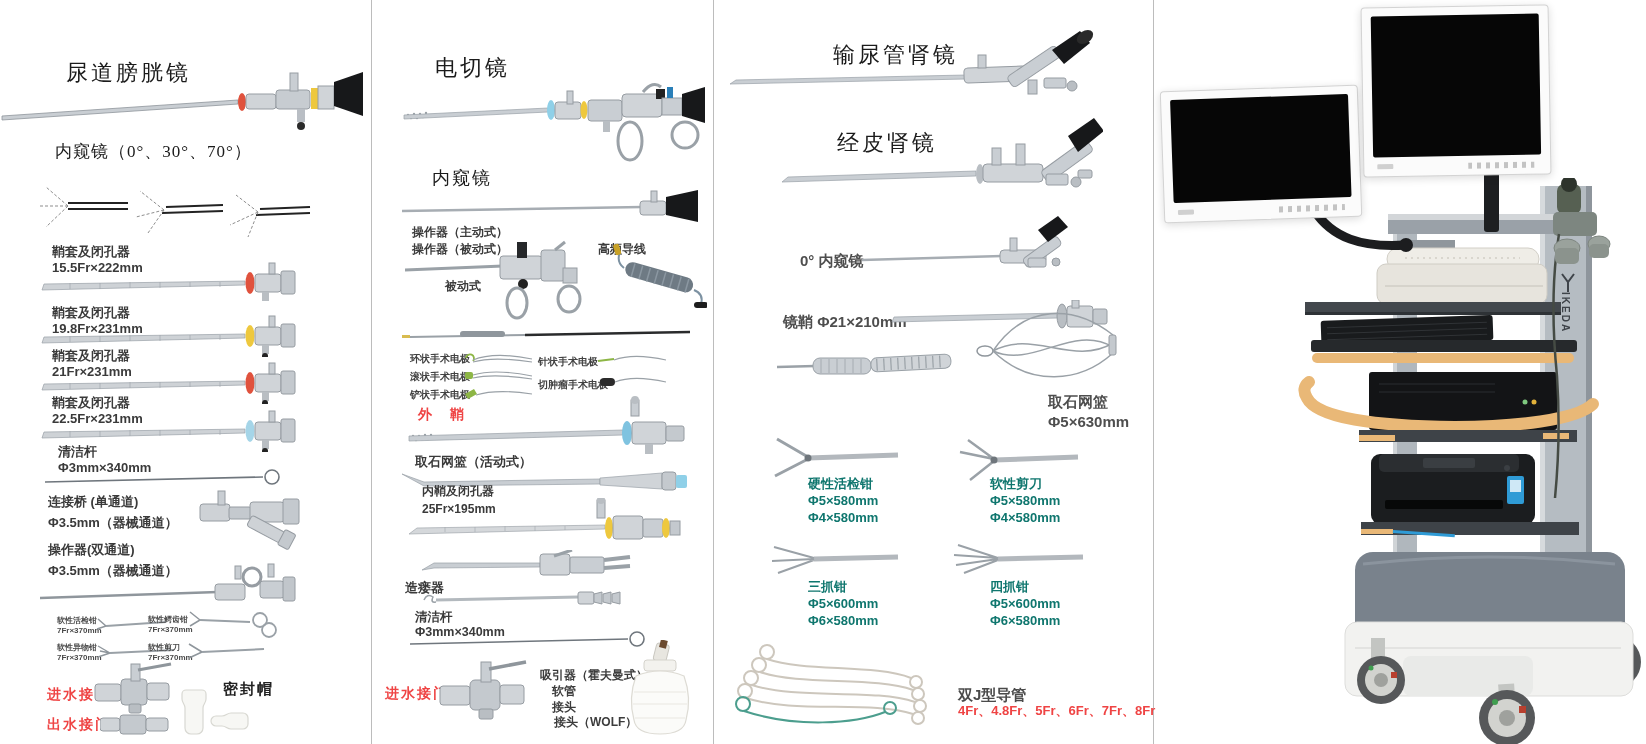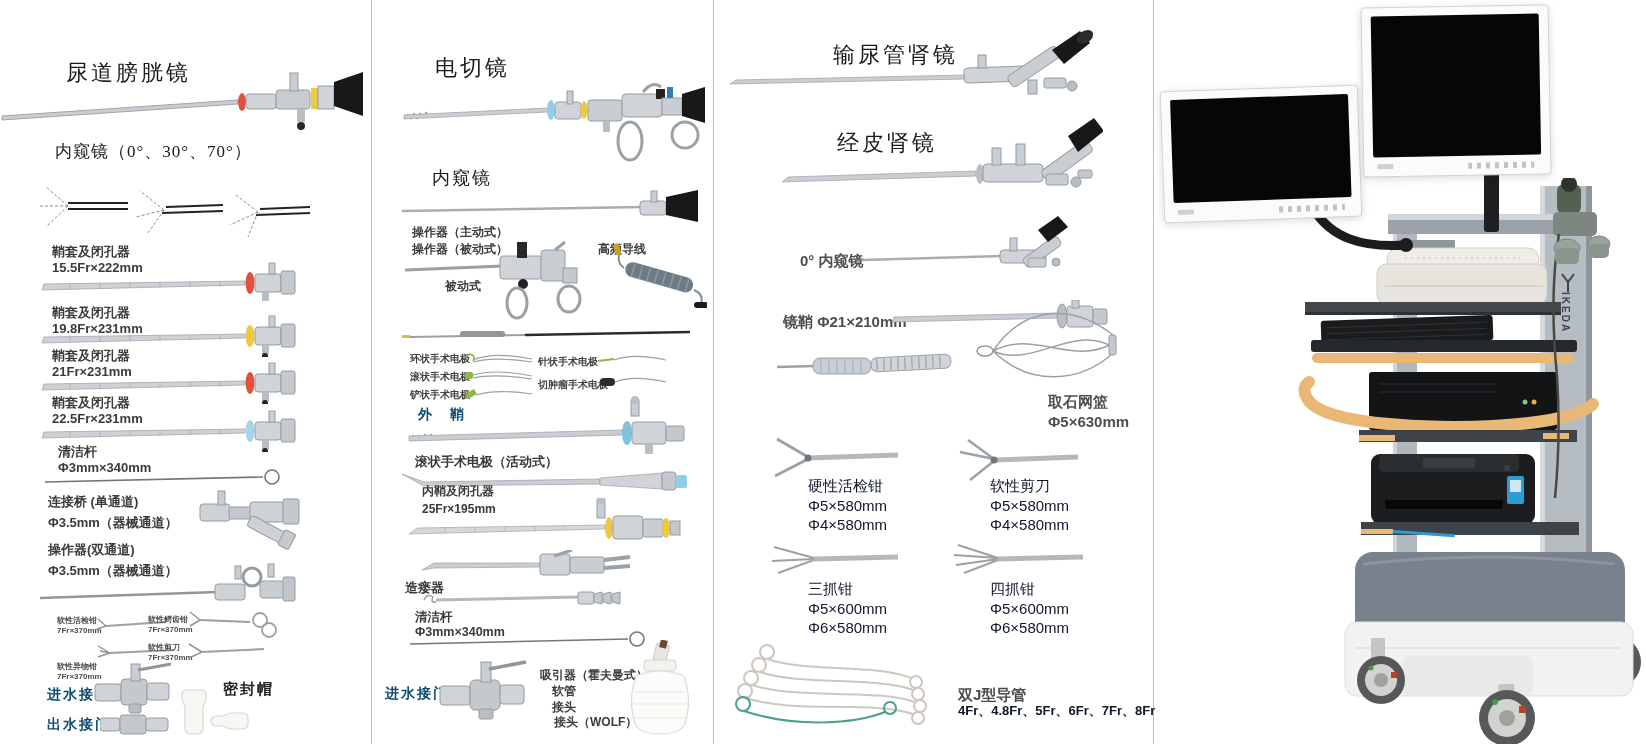--- a/index.html
+++ b/index.html
@@ -7,26 +7,26 @@
 body{font-family:"Liberation Sans","DejaVu Sans",sans-serif}
 .canvas{position:relative;width:1646px;height:744px;background:#fff;overflow:hidden}
 .abs{position:absolute}
 .vline{position:absolute;top:0;bottom:0;width:1px;background:#bcbcbc}
 .page-title{font-size:27px;font-weight:bold;color:#0c0c0c;letter-spacing:1px;white-space:nowrap}
 .serif{font-family:"Liberation Serif","DejaVu Serif",serif;color:#1b1b1b}
 .t22{font-size:22px;letter-spacing:3px;white-space:nowrap}
 .t18{font-size:18px;letter-spacing:2px;white-space:nowrap}
 .t17{font-size:17px;letter-spacing:1px;white-space:nowrap}
 .lbl{font-size:13px;font-weight:bold;color:#3a3a3a;line-height:1.2;white-space:nowrap}
-.lbl14{font-size:14px;font-weight:bold;color:#0c4a6e;letter-spacing:2px;white-space:nowrap}
+.lbl14{font-size:14px;font-weight:bold;color:#ef4444;letter-spacing:2px;white-space:nowrap}
 .lbl12{font-size:12px;font-weight:bold;color:#3c3c3c;white-space:nowrap}
 .lbl10{font-size:10px;font-weight:bold;color:#424242;white-space:nowrap}
 .tiny{font-size:8px;font-weight:bold;color:#4a4a4a;line-height:1.3;white-space:nowrap}
 .c3{font-size:15px;font-weight:600;color:#4e4e4e;line-height:1.35;white-space:nowrap}
-.c3s{font-size:15px;font-weight:400;color:#0f172a;line-height:1.3;white-space:nowrap}
+.c3s{font-size:13px;font-weight:700;color:#0f766e;line-height:1.3;white-space:nowrap}
 .monitor{position:absolute;background:#fbfbfb;border:1px solid #d3d3d3;border-radius:4px;box-shadow:0 2px 8px rgba(0,0,0,.14)}
 .screen{position:absolute;left:9px;right:9px;top:8px;bottom:19px;background:#060606;border-radius:2px}
 .btnrow{position:absolute;right:16px;bottom:6px;width:66px;height:6px;background:repeating-linear-gradient(90deg,#c3c3c3 0 4px,transparent 4px 9px)}
 .mlogo{position:absolute;left:13px;bottom:7px;width:16px;height:5px;background:#d0d0d0;border-radius:1px}
 svg{display:block}
 </style>
 </head>
 <body>
 
 <div class="canvas">
@@ -211,21 +211,21 @@
   <div class="abs tiny" style="left:148px;top:615px">
     <div>软性鳄齿钳</div>
     <div>7Fr×370mm</div>
   </div>
   <svg class="abs" style="left:188px;top:608px" width="92" height="32" viewBox="0 0 92 32">
     <path d="M12,12 L2,4 M12,12 L2,18" stroke="#8f969c" stroke-width="1.5" fill="none"></path>
     <line x1="12" y1="12" x2="62" y2="14" stroke="#9aa1a7" stroke-width="2"></line>
     <circle cx="72" cy="12" r="7" fill="none" stroke="#9aa1a7" stroke-width="1.8"></circle>
     <circle cx="81" cy="22" r="7" fill="none" stroke="#9aa1a7" stroke-width="1.8"></circle>
   </svg>
-  <div class="abs tiny" style="left:57px;top:662px">
+  <div class="abs tiny" style="left:57px;top:643px">
     <div>软性异物钳</div>
     <div>7Fr×370mm</div>
   </div>
   <svg class="abs" style="left:96px;top:641px" width="80" height="24" viewBox="0 0 80 24">
     <path d="M14,12 L2,5 M14,12 L2,16 M14,12 L4,10" stroke="#8f969c" stroke-width="1.4" fill="none"></path>
     <line x1="14" y1="12" x2="78" y2="9" stroke="#9aa1a7" stroke-width="2"></line>
   </svg>
   <div class="abs tiny" style="left:148px;top:643px">
     <div>软性剪刀</div>
     <div>7Fr×370mm</div>
@@ -371,21 +371,21 @@
         <circle cx="17" cy="43" r="1.2"></circle>
         <circle cx="23" cy="43" r="1.2"></circle>
       </g>
     <polygon points="4,45 218,39 218,34 4,40" fill="#c9ced3" stroke="#9aa1a7" stroke-width="0.7"></polygon>
     <ellipse cx="222" cy="37" rx="5" ry="12" fill="#7fc3e0"></ellipse>
     <rect x="227" y="26" width="34" height="22" rx="3" fill="#d0d4d8" stroke="#969ca2"></rect>
     <rect x="261" y="30" width="18" height="15" rx="2" fill="#c4c9ce" stroke="#969ca2"></rect>
     <rect x="240" y="48" width="8" height="10" fill="#b9bec3"></rect>
   </svg>
 
-  <div class="abs lbl" style="left:415px;top:454px">滚状手术电极（活动式）</div>
+  <div class="abs lbl" style="left:415px;top:454px">取石网篮（活动式）</div>
   <svg class="abs" style="left:400px;top:468px" width="300" height="26" viewBox="0 0 300 26">
     <polygon points="2,6 24,14 200,11 200,16 24,18" fill="#c9ced3" stroke="#9aa1a7" stroke-width="0.7"></polygon>
     <polygon points="200,10 262,5 262,21 200,17" fill="#d0d4d8" stroke="#9aa1a7" stroke-width="0.7"></polygon>
     <rect x="262" y="4" width="14" height="18" rx="3" fill="#c4c9ce" stroke="#969ca2"></rect>
     <rect x="276" y="7" width="11" height="13" rx="2" fill="#8fd0e8"></rect>
   </svg>
 
   <div class="abs lbl" style="left:422px;top:482px;font-size:12px;line-height:1.5">
     <div>内鞘及闭孔器</div>
     <div>25Fr×195mm</div>
@@ -611,21 +611,21 @@
         <path d="M11,58 C60,74 136,60 178,74"></path>
         <circle cx="183" cy="78" r="6"></circle>
     </g>
     <g fill="none" stroke="#4c9e8e" stroke-width="2">
       <circle cx="8" cy="64" r="7"></circle>
         <path d="M9,71 C60,88 120,84 150,72"></path>
         <circle cx="155" cy="68" r="6"></circle>
     </g>
   </svg>
   <div class="abs" style="left:958px;top:686px;font-size:15px;font-weight:bold;color:#4a4a4a">双J型导管</div>
-  <div class="abs" style="left:958px;top:702px;font-size:13px;font-weight:600;color:#0f172a">4Fr、4.8Fr、5Fr、6Fr、7Fr、8Fr</div>
+  <div class="abs" style="left:958px;top:702px;font-size:13px;font-weight:600;color:#ef4444">4Fr、4.8Fr、5Fr、6Fr、7Fr、8Fr</div>
 
   <svg class="abs" style="left:1155px;top:178px" width="491" height="566" viewBox="0 0 491 566">
 
     <rect x="385" y="8" width="52" height="506" rx="6" fill="#b5bcc2"></rect>
     <rect x="385" y="8" width="5" height="506" fill="#d6dadd"></rect>
     <rect x="431" y="8" width="6" height="506" fill="#8e959c"></rect>
 
     <rect x="233" y="36" width="202" height="6" fill="#d3d6d9"></rect>
     <rect x="233" y="42" width="202" height="14" fill="#9aa1a8"></rect>
 

